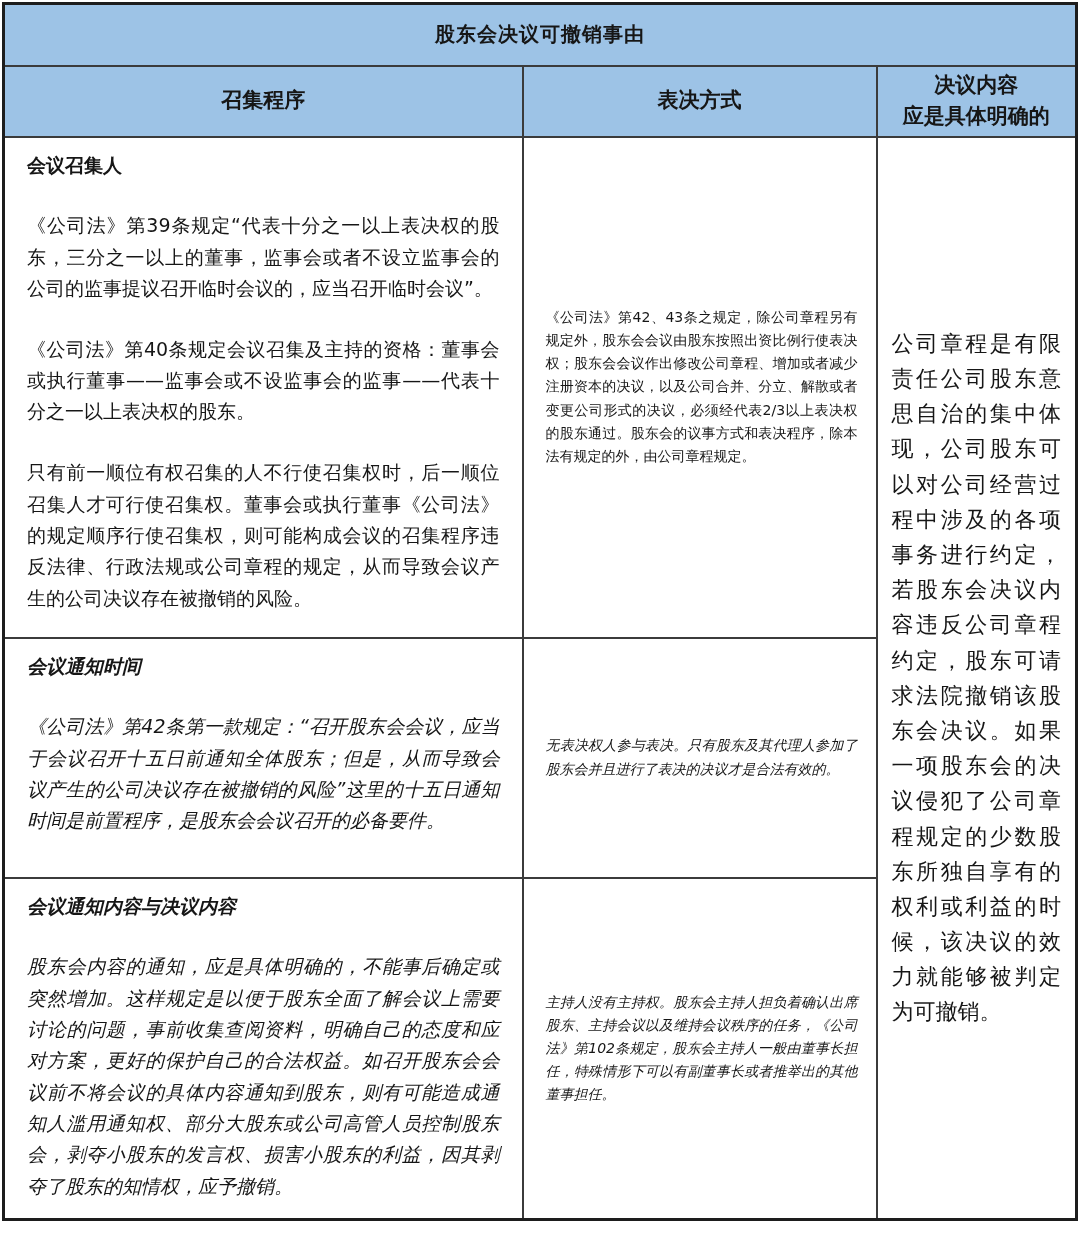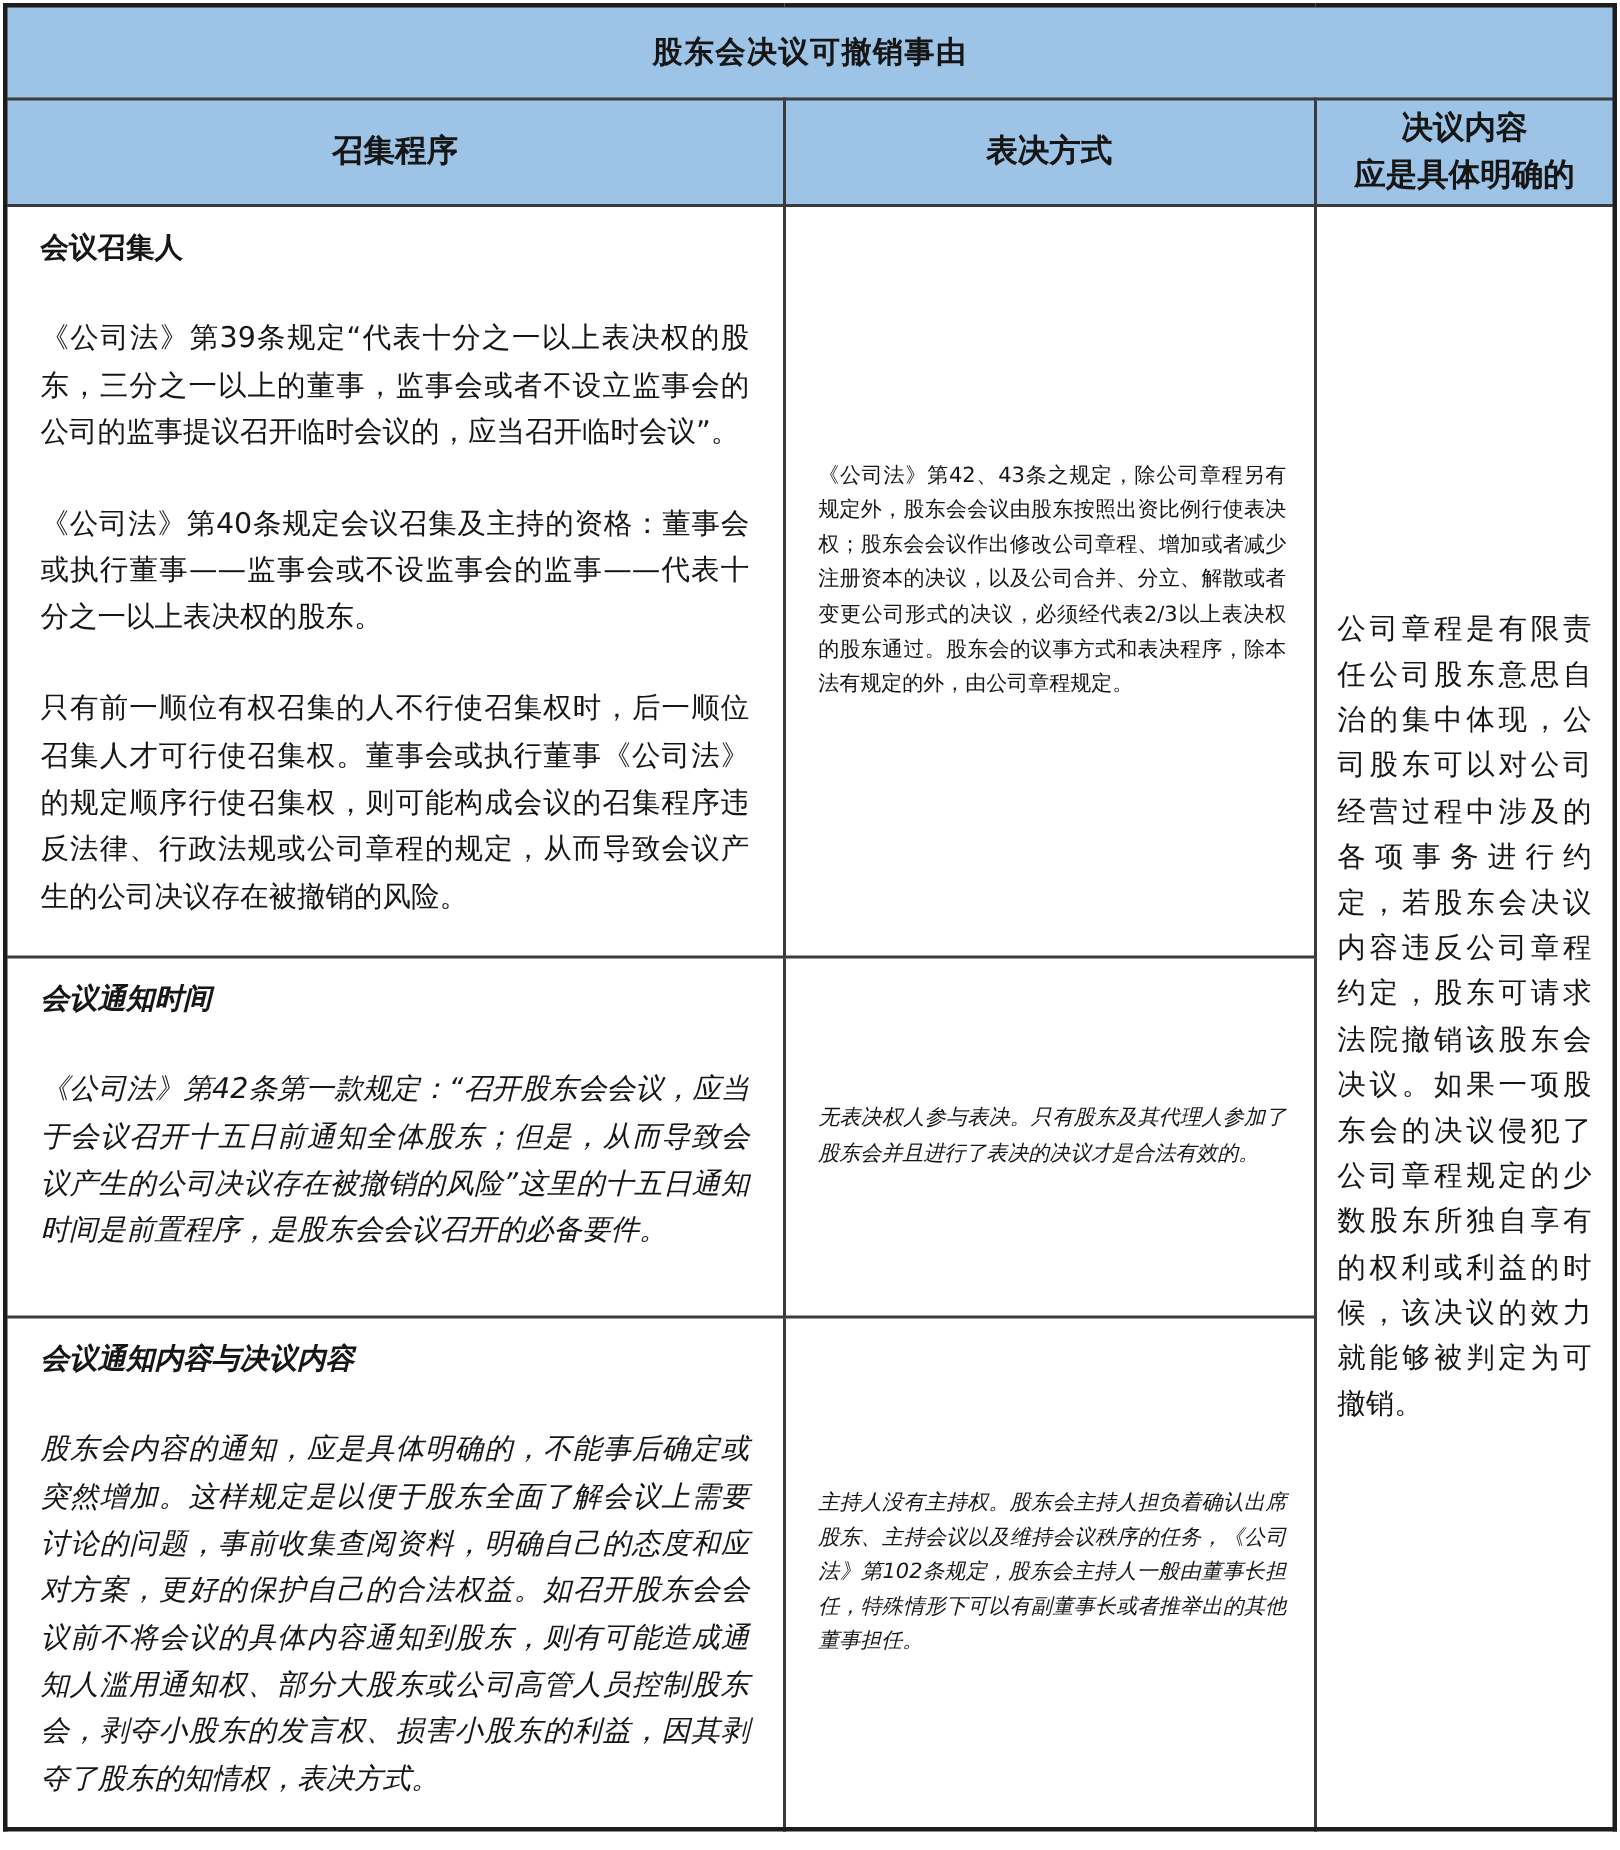--- a/index.html
+++ b/index.html
@@ -62,21 +62,21 @@
   .mid-cell {
     vertical-align: middle;
     padding: 12px 18px 12px 22px;
     font-size: 14px;
     line-height: 1.65;
     text-align: justify;
   }
   .right-cell {
     vertical-align: middle;
     padding: 12px 14px;
-    font-size: 19px;
+    font-size: 22px;
     line-height: 1.6;
     text-align: justify;
   }
   .mid-cell p, .right-cell p {
     margin: 0;
   }
 </style>
 </head>
 <body>
 
@@ -122,20 +122,20 @@
       <p>《公司法》第42条第一款规定：“召开股东会会议，应当于会议召开十五日前通知全体股东；但是，从而导致会议产生的公司决议存在被撤销的风险”这里的十五日通知时间是前置程序，是股东会会议召开的必备要件。</p>
     </td>
     <td class="mid-cell">
       <p>无表决权人参与表决。只有股东及其代理人参加了股东会并且进行了表决的决议才是合法有效的。</p>
     </td>
   </tr>
 
   <tr style="height:342px;font-style:italic;">
     <td class="body-cell">
       <div class="cell-heading">会议通知内容与决议内容</div>
-      <p>股东会内容的通知，应是具体明确的，不能事后确定或突然增加。这样规定是以便于股东全面了解会议上需要讨论的问题，事前收集查阅资料，明确自己的态度和应对方案，更好的保护自己的合法权益。如召开股东会会议前不将会议的具体内容通知到股东，则有可能造成通知人滥用通知权、部分大股东或公司高管人员控制股东会，剥夺小股东的发言权、损害小股东的利益，因其剥夺了股东的知情权，表决方式。</p>
+      <p>股东会内容的通知，应是具体明确的，不能事后确定或突然增加。这样规定是以便于股东全面了解会议上需要讨论的问题，事前收集查阅资料，明确自己的态度和应对方案，更好的保护自己的合法权益。如召开股东会会议前不将会议的具体内容通知到股东，则有可能造成通知人滥用通知权、部分大股东或公司高管人员控制股东会，剥夺小股东的发言权、损害小股东的利益，因其剥夺了股东的知情权，应予撤销。</p>
     </td>
     <td class="mid-cell">
       <p>主持人没有主持权。股东会主持人担负着确认出席股东、主持会议以及维持会议秩序的任务，《公司法》第102条规定，股东会主持人一般由董事长担任，特殊情形下可以有副董事长或者推举出的其他董事担任。</p>
     </td>
   </tr>
 </tbody>
   </table>
 
 </body></html>

